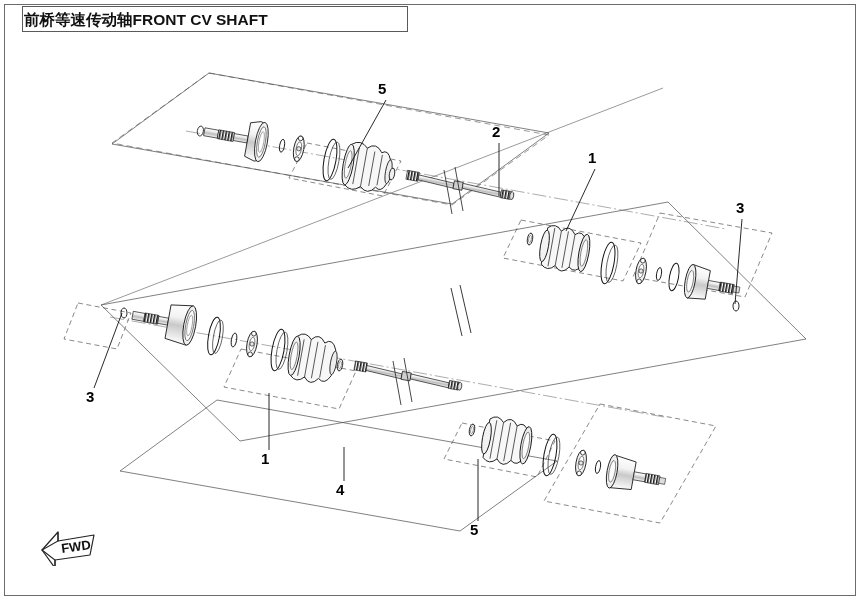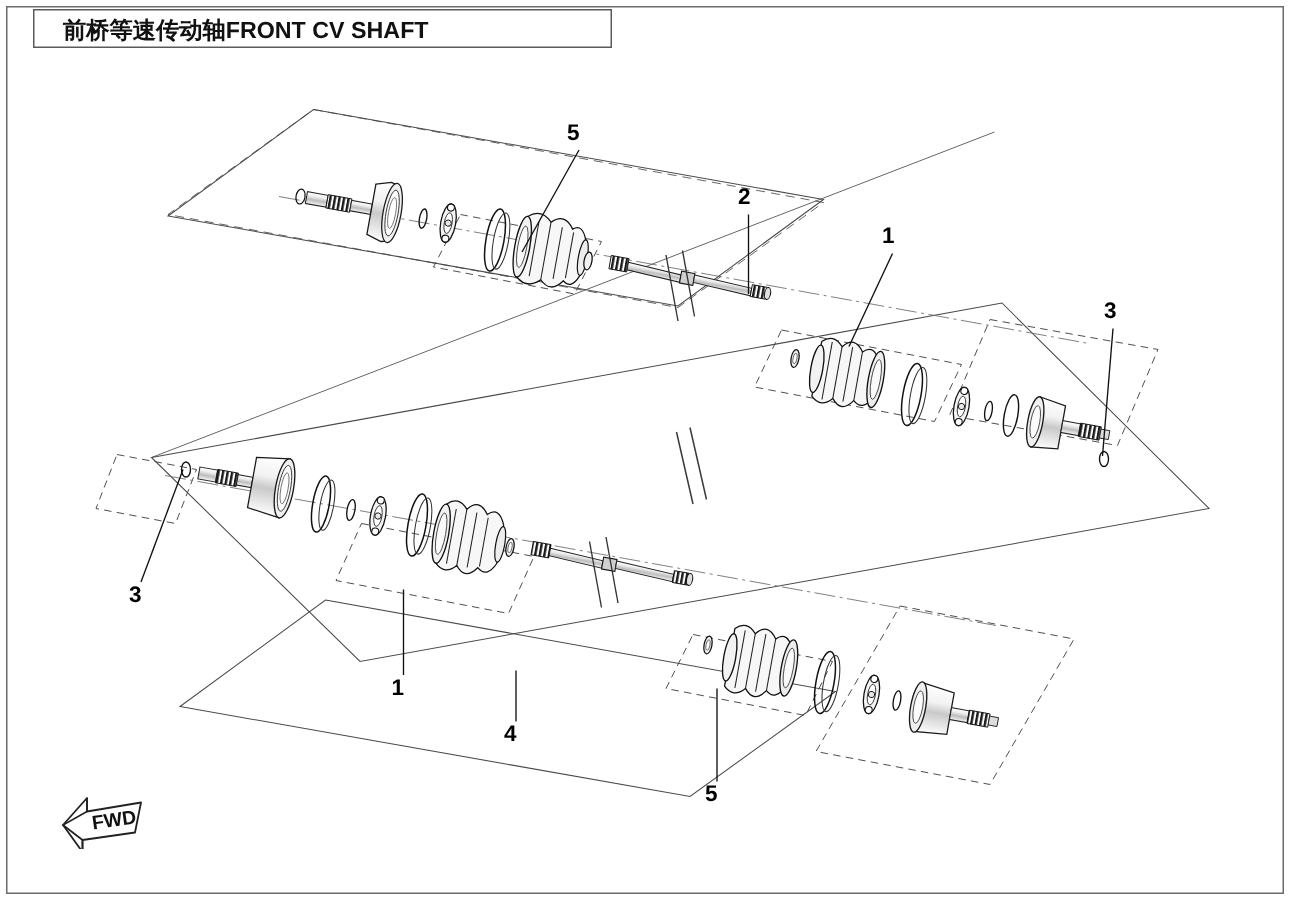--- a/index.html
+++ b/index.html
@@ -1,20 +1,20 @@
 <!DOCTYPE html>
 <html><head>
 <meta charset="utf-8">
 <style>
   html,body{margin:0;padding:0;background:#fff;}
   body{width:860px;height:600px;font-family:"Liberation Sans",sans-serif;}
   #page{position:relative;width:860px;height:600px;box-sizing:border-box;overflow:hidden;background:#ffffff;}
   #frame{position:absolute;left:4px;top:4px;width:852px;height:592px;border:1.2px solid #6b6b6b;box-sizing:border-box;}
   #title-box{position:absolute;left:22px;top:6px;width:386px;height:26px;border:1.3px solid #5a5a5a;box-sizing:border-box;background:#fff;}
-  #title-text{position:absolute;left:42px;top:9px;width:380px;height:22px;line-height:22px;font-size:15.5px;font-weight:bold;color:#111;white-space:nowrap;letter-spacing:0px;}
+  #title-text{position:absolute;left:24px;top:9px;width:380px;height:22px;line-height:22px;font-size:15.5px;font-weight:bold;color:#111;white-space:nowrap;letter-spacing:0px;}
   .cn{font-family:"DejaVu Sans",sans-serif;font-weight:bold;}
   #canvas{position:absolute;left:0;top:0;width:860px;height:600px;}
   .num{position:absolute;font-size:15px;font-weight:bold;color:#000;font-family:"Liberation Sans",sans-serif;}
   #fwd-wrap{position:absolute;left:38px;top:524px;width:66px;height:42px;}
 </style>
 </head>
 <body>
 
 <div id="page">
 

